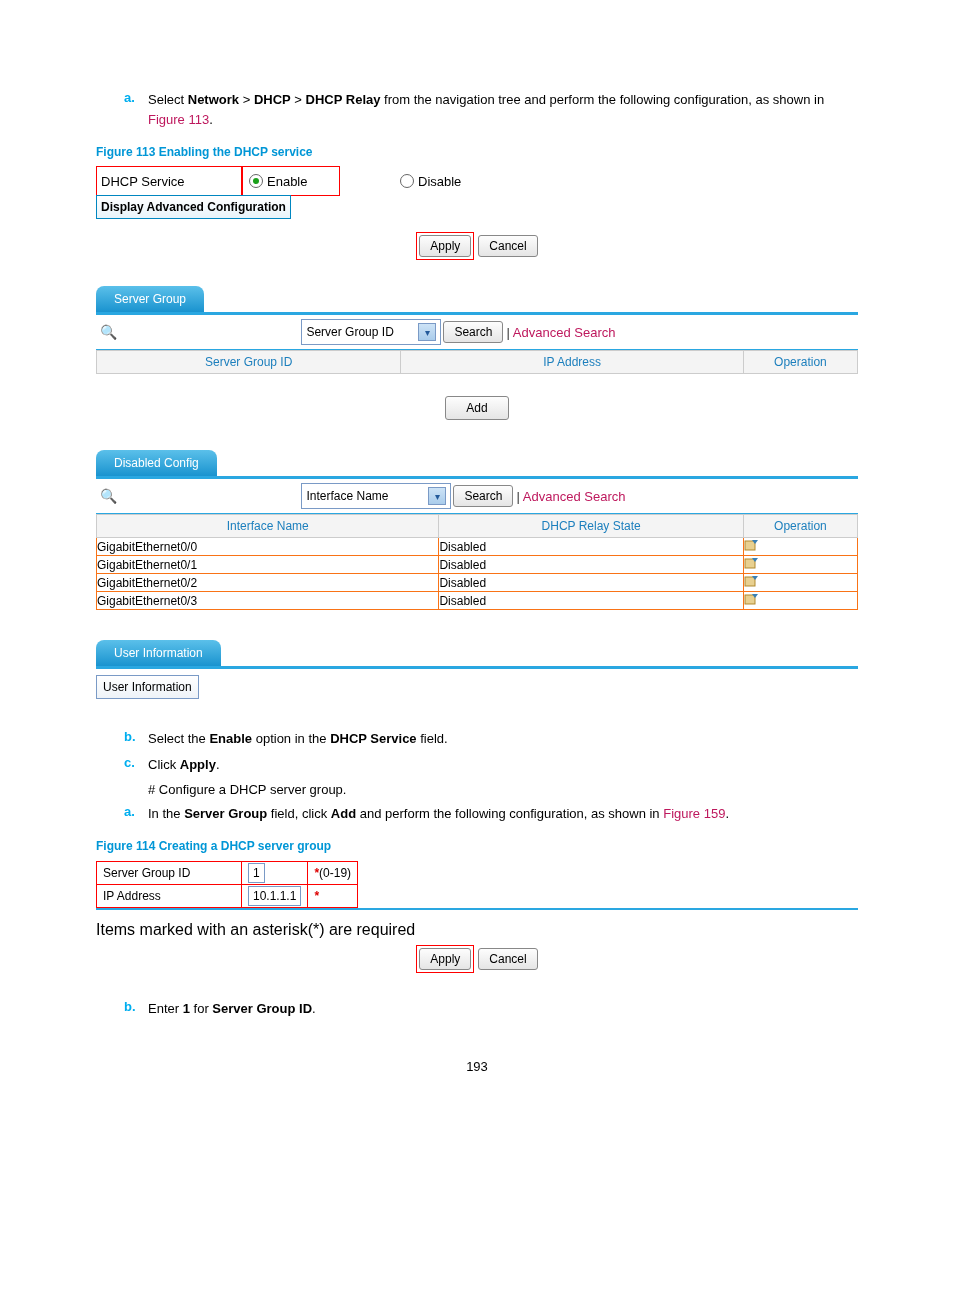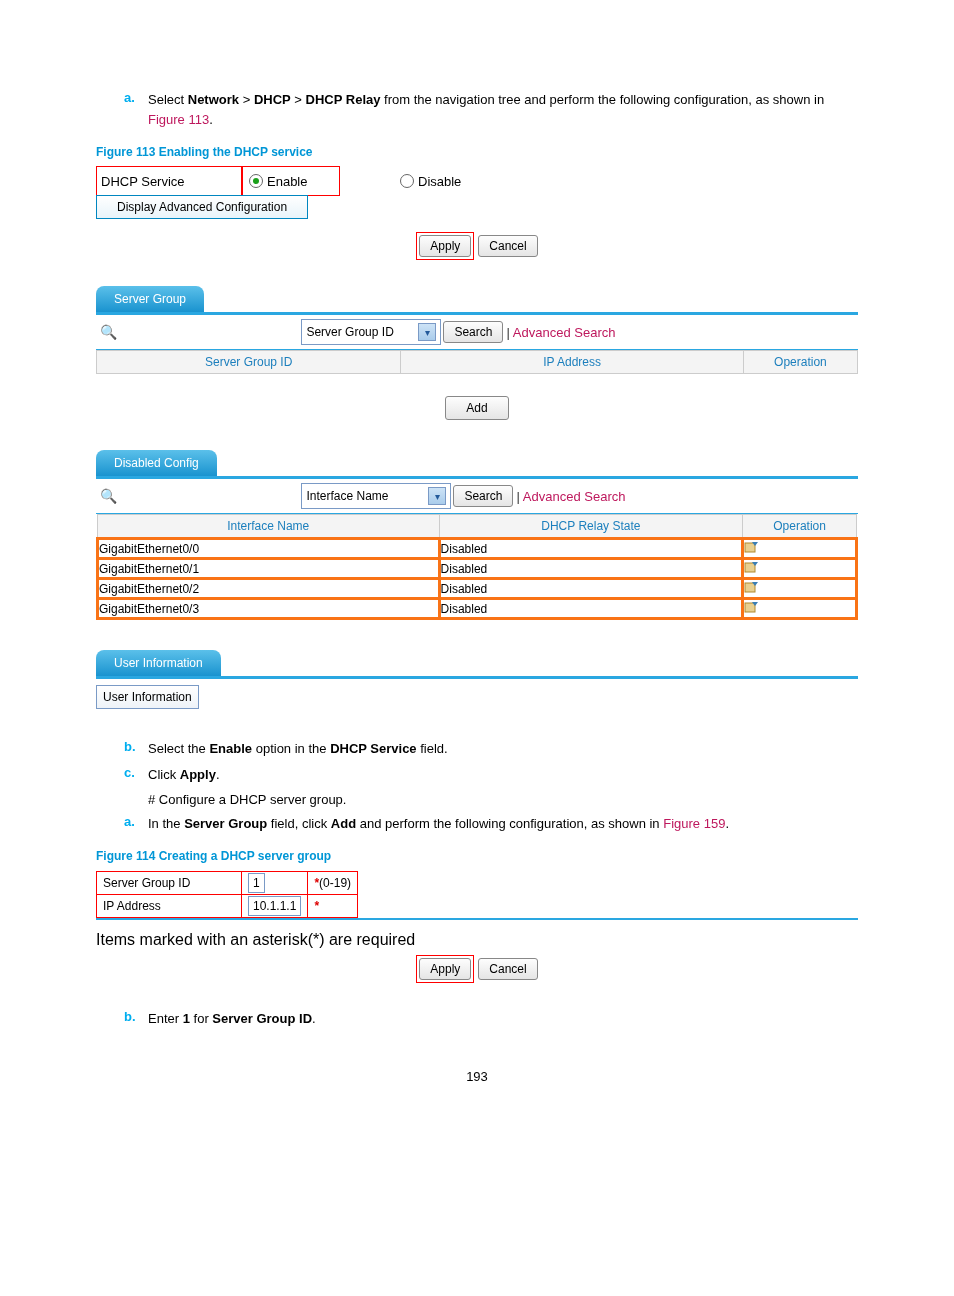--- a/index.html
+++ b/index.html
@@ -25,37 +25,37 @@
 
   
   .dhcp-row{display:flex;align-items:center;height:28px;}
   .dhcp-cell{border:1px solid #f00;display:flex;align-items:center;height:100%;}
   .dhcp-label{width:140px;padding-left:4px;background:#fff;}
   .dhcp-enable{width:90px;justify-content:flex-start;padding-left:6px;background:#fff;}
   .radio{display:inline-flex;align-items:center;gap:4px;}
   .radio-dot{width:12px;height:12px;border:1px solid #666;border-radius:50%;display:inline-flex;align-items:center;justify-content:center;}
   .radio-dot.checked::after{content:"";width:6px;height:6px;background:#1aa01a;border-radius:50%;}
   .btn{display:inline-flex;align-items:center;justify-content:center;border:1px solid #888;background:linear-gradient(#fdfdfd,#e5e5e5);border-radius:3px;padding:3px 10px;font-size:12px;cursor:pointer;}
-  .btn-adv{border:1px solid #0086c0;background:linear-gradient(#fff,#e8f4fa);padding:4px 20px;font-size:12px;}
+  .btn-adv{border:1px solid #0086c0;background:linear-gradient(#fff,#e8f4fa);padding:4px 4px;font-size:12px;font-weight:bold;}
   .apply-row{display:flex;justify-content:center;gap:4px;margin-top:18px;align-items:center;}
   .apply-red{border:1px solid #f00;padding:2px;}
 
   
   .tab-row{display:flex;align-items:flex-end;border-bottom:3px solid #2aa7e1;margin-top:26px;}
   .tab{background:linear-gradient(#5bc0ea,#1a93cf);color:#fff;padding:6px 18px;border-top-left-radius:8px;border-top-right-radius:8px;font-size:12px;}
 
   .search-row{display:flex;align-items:center;padding:4px 0;border-bottom:1px solid #2aa7e1;}
   .magnify{color:#888;font-size:14px;padding:0 4px;}
   .search-input{flex:0 0 180px;}
   .select-box{border:1px solid #7a9ac6;background:#fff;display:inline-flex;align-items:center;justify-content:space-between;padding:2px 4px;font-size:12px;height:20px;}
   .drop-arrow{width:16px;height:16px;background:linear-gradient(#cde3f6,#a9cceb);border:1px solid #7a9ac6;display:inline-flex;align-items:center;justify-content:center;color:#235a9a;font-size:10px;margin-left:4px;}
 
   table.data{width:100%;border-collapse:collapse;font-size:12px;}
   table.data th{color:#1c7fbd;font-weight:normal;background:#f4f4f4;border:1px solid #ccc;padding:4px;}
-  table.data td{border:3px solid #f97316;padding:0;}
+  table.data td{border:1px solid #f97316;padding:0;}
   .center-add{display:flex;justify-content:center;margin-top:22px;}
 
   .edit-icon{display:inline-block;width:16px;height:14px;position:relative;}
   .edit-icon svg{width:16px;height:14px;}
 
   .user-info-btn{border:1px solid #7a9ac6;background:linear-gradient(#fff,#eef3f8);padding:4px 6px;font-size:12px;display:inline-block;}
 
   
   .form-table{border:1px solid #f00;}
   .form-table td{padding:4px 6px;font-size:12px;}

